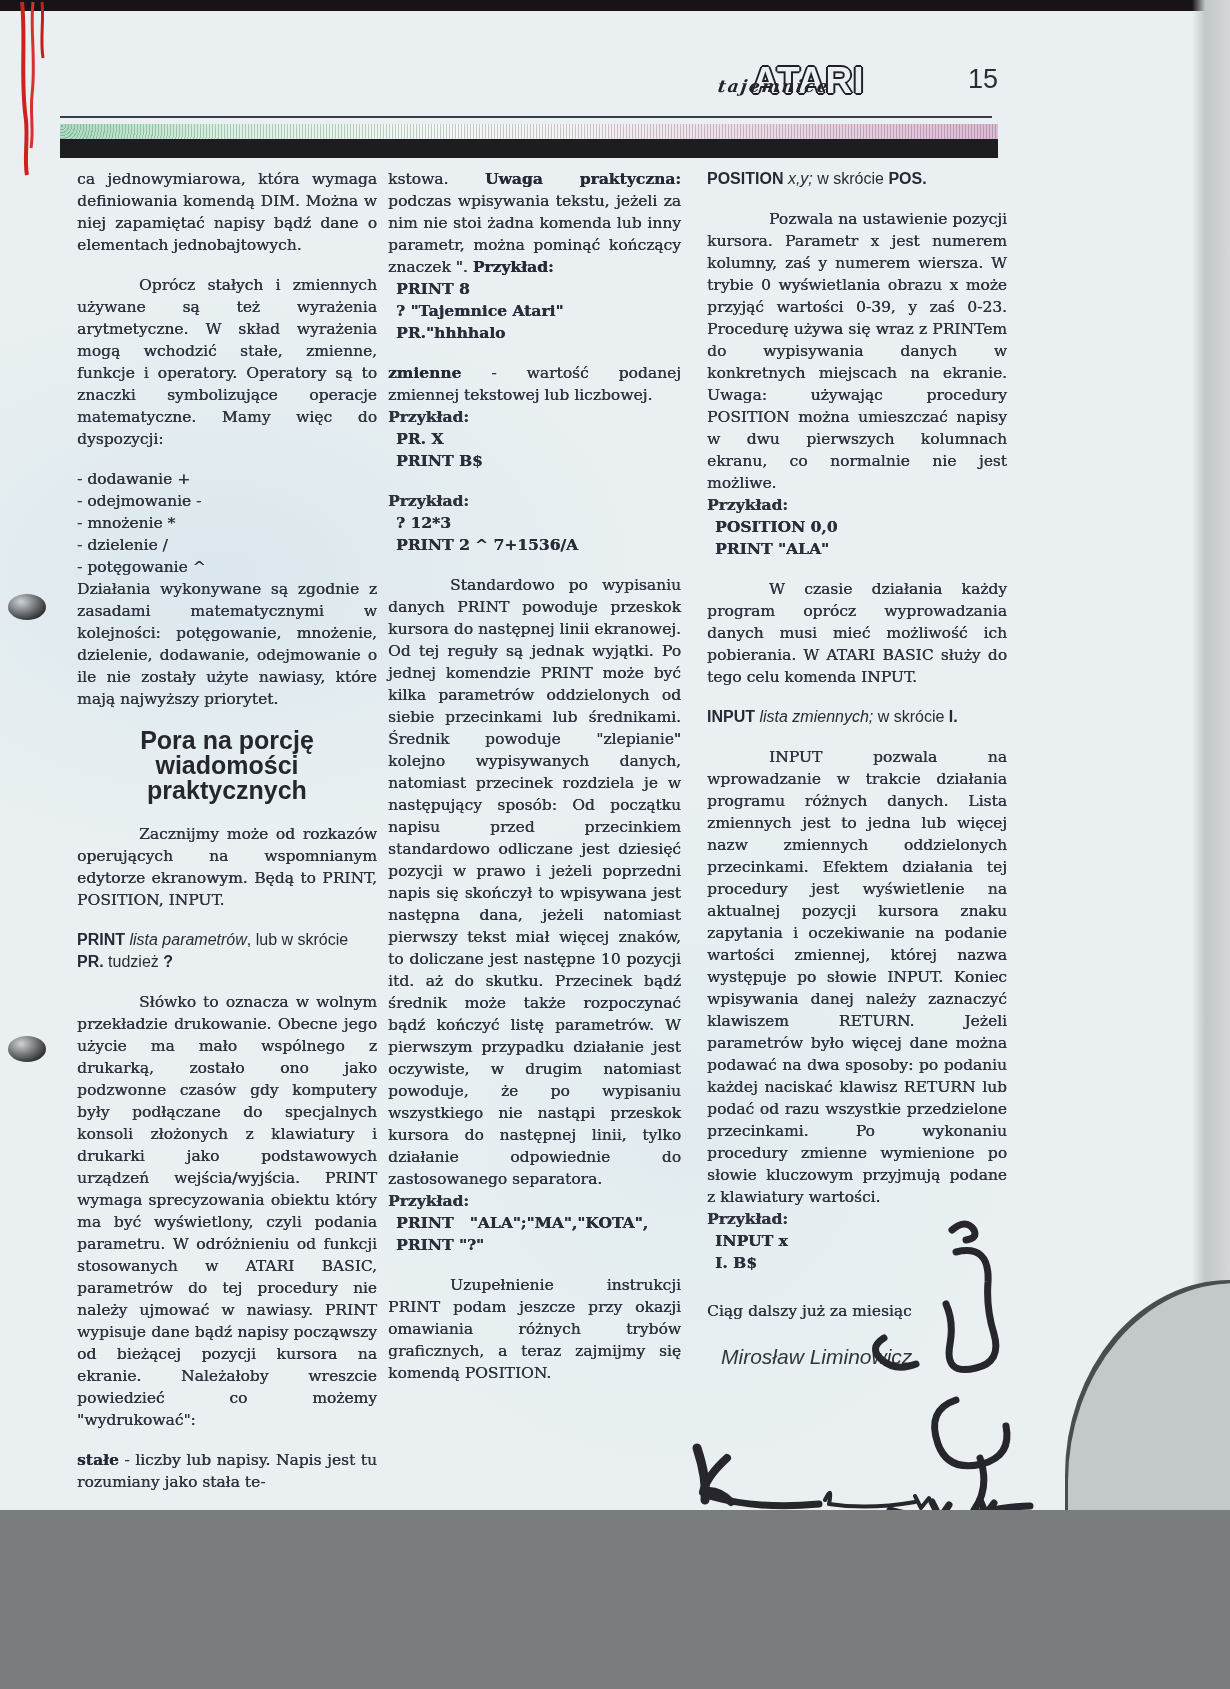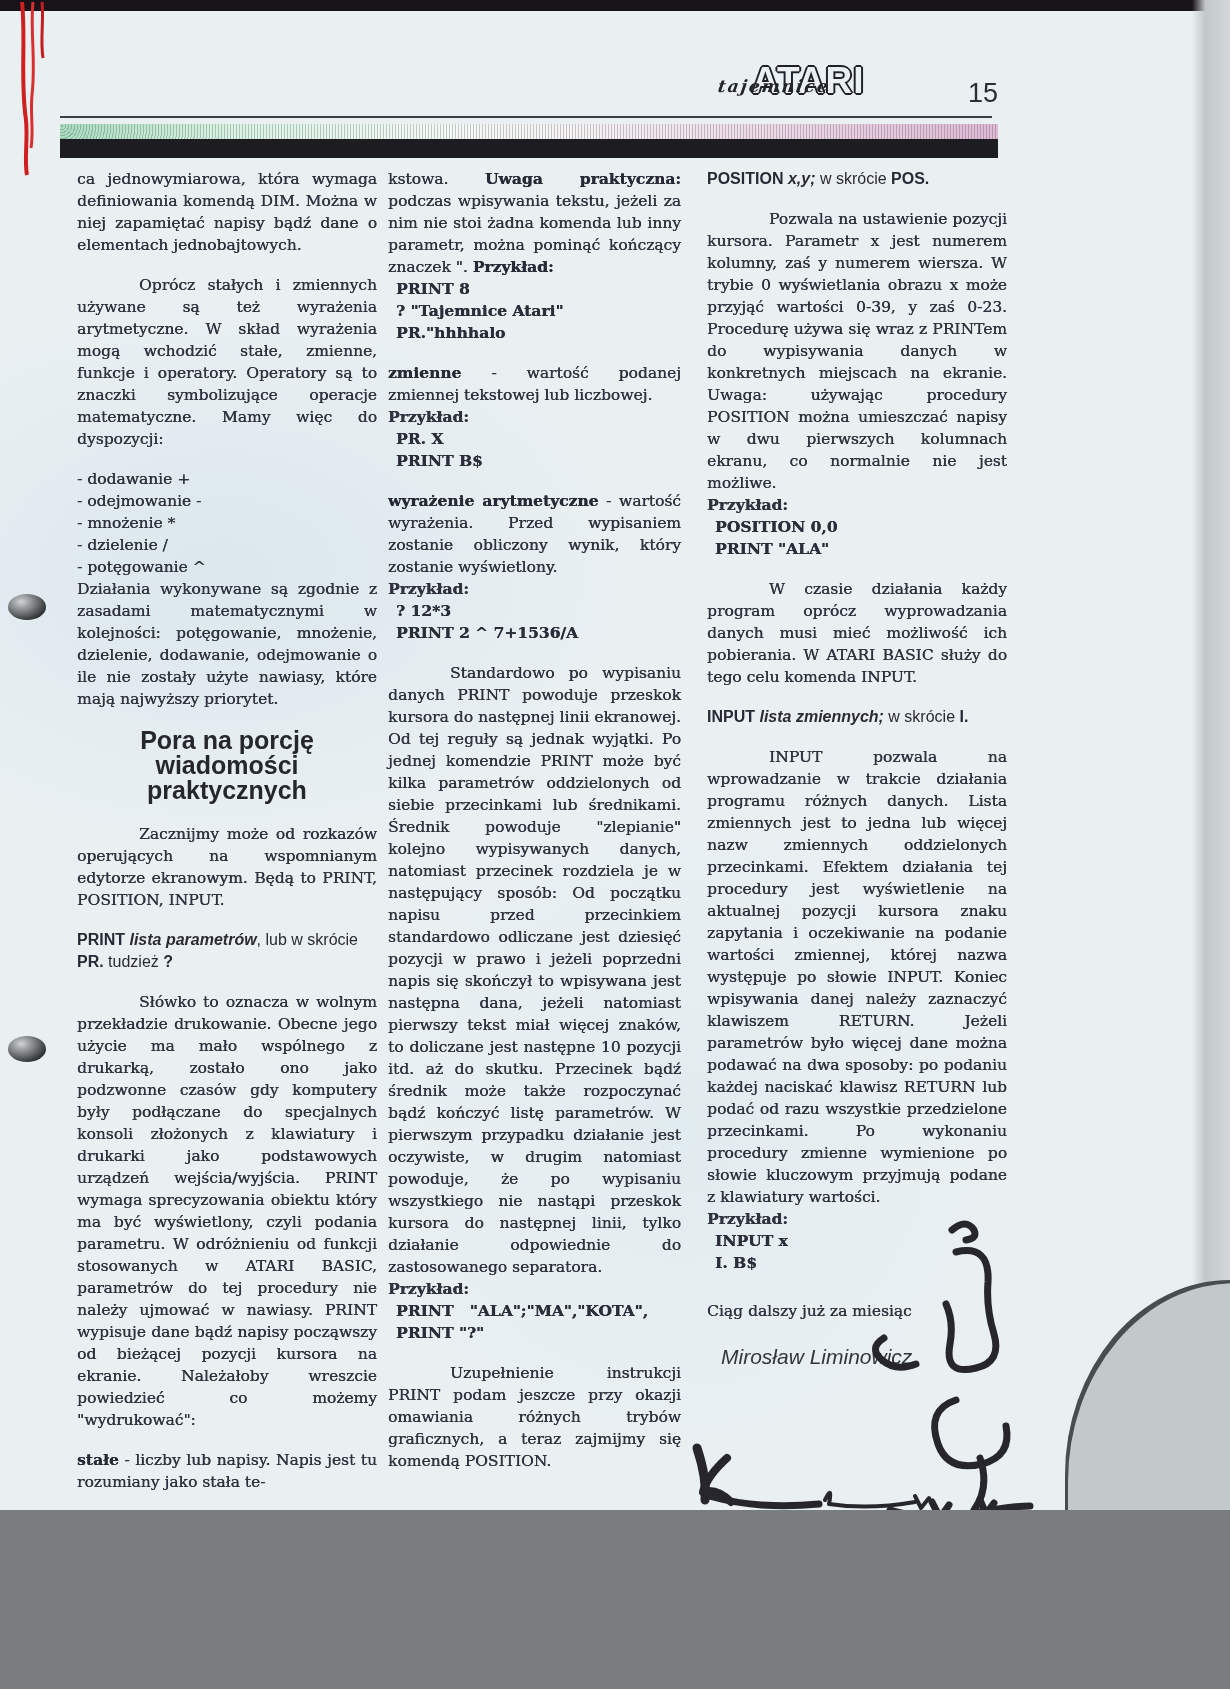--- a/index.html
+++ b/index.html
@@ -33,21 +33,21 @@
     font-family:"Liberation Sans", sans-serif;font-weight:bold;font-size:37px;letter-spacing:1px;
     color:#eaf0f2;
     text-shadow:-2px 0 #20202a,2px 0 #20202a,0 -2px #20202a,0 2px #20202a,
       -1px -1px #20202a,1px 1px #20202a,-1px 1px #20202a,1px -1px #20202a;
   }
   .logo-script{
     position:absolute;left:0;top:18px;z-index:2;
     font-family:"DejaVu Serif", serif;font-style:italic;font-weight:bold;
     font-size:17px;letter-spacing:2px;color:#23232b;transform:skewX(-8deg);
   }
-  .page-number{position:absolute;left:968px;top:26px;
+  .page-number{position:absolute;left:968px;top:12px;
     font-family:"Liberation Sans", sans-serif;font-size:27px;color:#2c2c34;}
   
   .rule{position:absolute;top:116px;left:60px;width:932px;height:2px;background:#3c3c46;}
   .bar-dither{position:absolute;top:124px;left:60px;width:938px;height:15px;
     background:
       repeating-radial-gradient(circle at 2px 2px, rgba(40,60,50,.25) 0 1px, rgba(0,0,0,0) 1px 3px),
       linear-gradient(to right,#a9dcc0 0%,#d9f2e2 18%,#f4f9f6 40%,#f7f2f5 55%,#eed9e8 75%,#dfb9d6 100%);}
   .bar-black{position:absolute;top:139px;left:60px;width:938px;height:19px;background:#1d1c20;}
   
   .col{position:absolute;top:168px;text-align:justify;font-size:15.5px;line-height:22px;
@@ -58,21 +58,21 @@
   p{margin:0 0 18px 0;}
   .indent{text-indent:62px;}
   .tight{margin-bottom:0;}
   .oplist{margin:16px 0 0 0;}
   .op-line{text-align:left;}
   .heading{font-family:"Liberation Sans", sans-serif;font-weight:bold;font-size:25px;
     line-height:25px;text-align:center;margin:8px 0 20px 0;text-shadow:none;color:#26262e;}
   .syntax{font-family:"Liberation Sans", sans-serif;font-size:16px;text-align:left;
     text-shadow:none;color:#2a2a33;}
   .syntax b{font-weight:bold;}
-  .syntax i{font-style:italic;font-weight:bold;}
+  .syntax i{font-style:italic;}
   .code-line{font-weight:bold;white-space:pre;text-align:left;color:#2b2d3a;}
   .code-block{margin:0 0 18px 8px;}
   .plabel{font-weight:bold;text-align:left;}
   b{color:#272936;}
   .closing{text-align:left;margin-top:26px;}
   .author{font-family:"Liberation Sans", sans-serif;font-style:italic;font-size:21px;
     text-align:left;text-indent:14px;text-shadow:none;color:#33343e;margin-top:24px;}
   svg.sketch{position:absolute;}
 </style>
 </head>
@@ -128,21 +128,20 @@
       <div class="code-line">PRINT 8</div>
       <div class="code-line">? "Tajemnice Atari"</div>
       <div class="code-line">PR."hhhhalo</div>
     </div>
     <p class="body tight"><b>zmienne</b><span> - wartość podanej zmiennej tekstowej lub liczbowej.</span></p>
     <div class="plabel">Przykład:</div>
     <div class="code-block">
       <div class="code-line">PR. X</div>
       <div class="code-line">PRINT B$</div>
     </div>
-    <p class="body tight"><b>wyrażenie arytmetyczne</b><span> - wartość wyrażenia. Przed wypisaniem zostanie obliczony wynik, który zostanie wyświetlony.</span></p>
     <div class="plabel">Przykład:</div>
     <div class="code-block">
       <div class="code-line">? 12*3</div>
       <div class="code-line">PRINT 2 ^ 7+1536/A</div>
     </div>
     <p class="body indent tight">Standardowo po wypisaniu danych PRINT powoduje przeskok kursora do następnej linii ekranowej. Od tej reguły są jednak wyjątki. Po jednej komendzie PRINT może być kilka parametrów oddzielonych od siebie przecinkami lub średnikami. Średnik powoduje "zlepianie" kolejno wypisywanych danych, natomiast przecinek rozdziela je w następujący sposób: Od początku napisu przed przecinkiem standardowo odliczane jest dziesięć pozycji w prawo i jeżeli poprzedni napis się skończył to wpisywana jest następna dana, jeżeli natomiast pierwszy tekst miał więcej znaków, to doliczane jest następne 10 pozycji itd. aż do skutku. Przecinek bądź średnik może także rozpoczynać bądź kończyć listę parametrów. W pierwszym przypadku działanie jest oczywiste, w drugim natomiast powoduje, że po wypisaniu wszystkiego nie nastąpi przeskok kursora do następnej linii, tylko działanie odpowiednie do zastosowanego separatora.</p>
     <div class="plabel">Przykład:</div>
     <div class="code-block">
       <div class="code-line">PRINT   "ALA";"MA","KOTA",</div>
       <div class="code-line">PRINT "?"</div>

